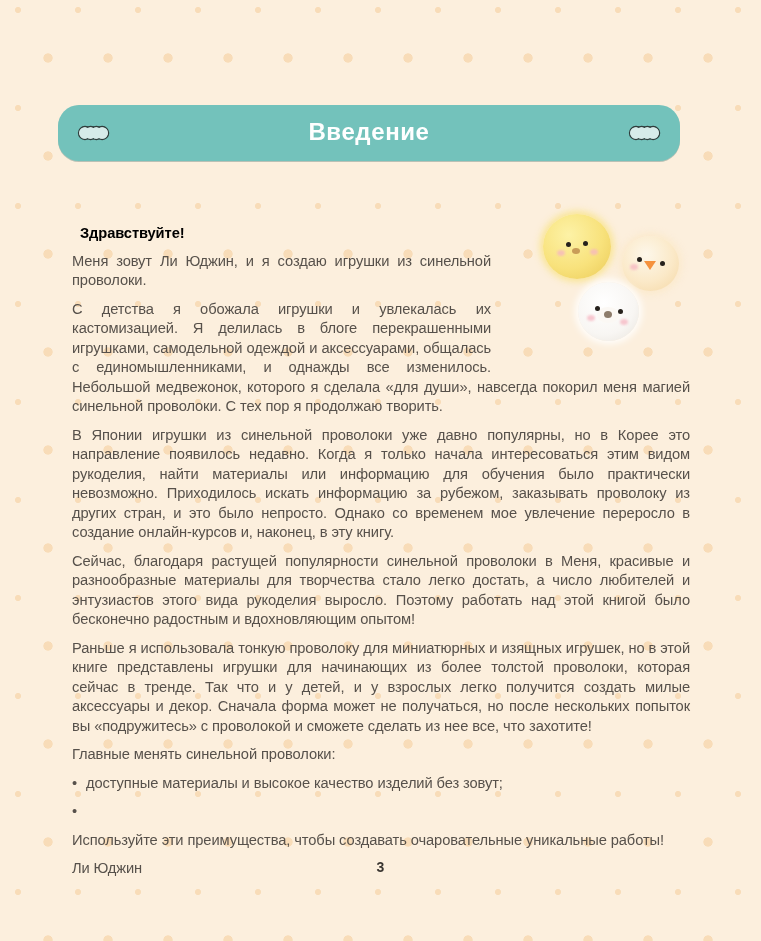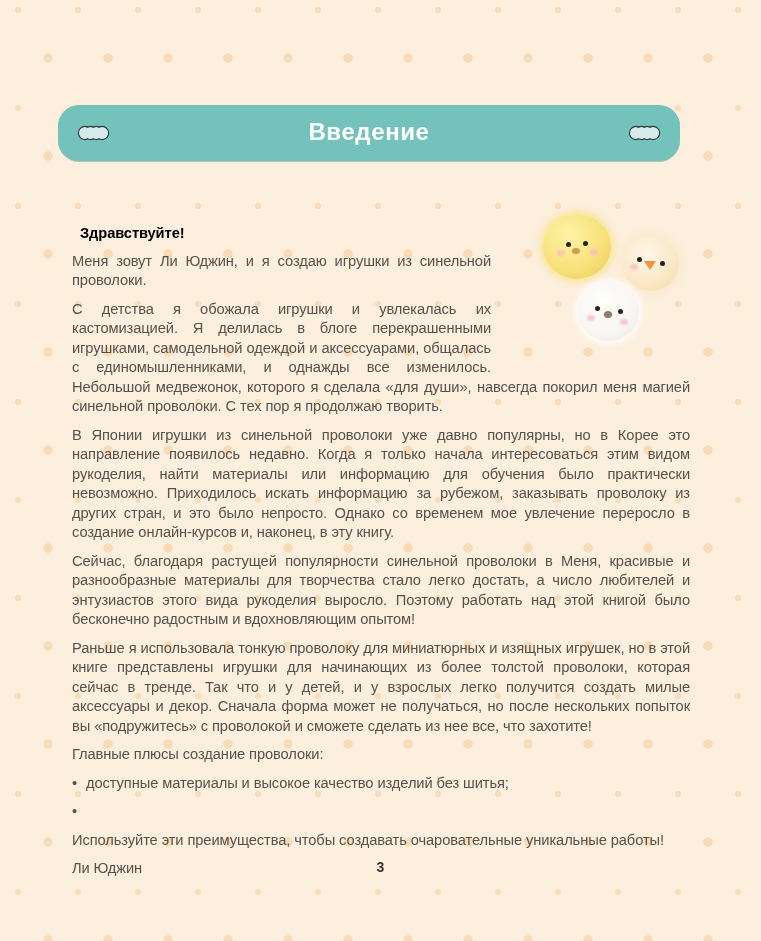--- a/index.html
+++ b/index.html
@@ -174,25 +174,25 @@
   </div>
 
   <p class="greeting-heading">Здравствуйте!</p>
   <p>Меня зовут Ли Юджин, и я создаю игрушки из синельной проволоки.</p>
 
   <p>С детства я обожала игрушки и увлекалась их кастомизацией. Я делилась в блоге перекрашенными игрушками, самодельной одеждой и аксессуарами, общалась с единомышленниками, и однажды все изменилось. Небольшой медвежонок, которого я сделала «для души», навсегда покорил меня магией синельной проволоки. С тех пор я продолжаю творить.</p>
   <p>В Японии игрушки из синельной проволоки уже давно популярны, но в Корее это направление появилось недавно. Когда я только начала интересоваться этим видом рукоделия, найти материалы или информацию для обучения было практически невозможно. Приходилось искать информацию за рубежом, заказывать проволоку из других стран, и это было непросто. Однако со временем мое увлечение переросло в создание онлайн-курсов и, наконец, в эту книгу.</p>
   <p>Сейчас, благодаря растущей популярности синельной проволоки в Меня, красивые и разнообразные материалы для творчества стало легко достать, а число любителей и энтузиастов этого вида рукоделия выросло. Поэтому работать над этой книгой было бесконечно радостным и вдохновляющим опытом!</p>
   <p>Раньше я использовала тонкую проволоку для миниатюрных и изящных игрушек, но в этой книге представлены игрушки для начинающих из более толстой проволоки, которая сейчас в тренде. Так что и у детей, и у взрослых легко получится создать милые аксессуары и декор. Сначала форма может не получаться, но после нескольких попыток вы «подружитесь» с проволокой и сможете сделать из нее все, что захотите!</p>
 
-  <p>Главные плюсы создание проволоки:</p>
+  <p>Главные менять синельной проволоки:</p>
 
   <p class="bullet">
     <span class="bullet-mark">•</span>
-    <span>доступные материалы и высокое качество изделий без шитья;</span>
+    <span>доступные материалы и высокое качество изделий без зовут;</span>
   </p>
   <p class="bullet">
     <span class="bullet-mark">•</span>
   </p>
 
   <p>Используйте эти преимущества, чтобы создавать очаровательные уникальные работы!</p>
 
   <p class="signature">Ли Юджин</p>
 </div>
 

